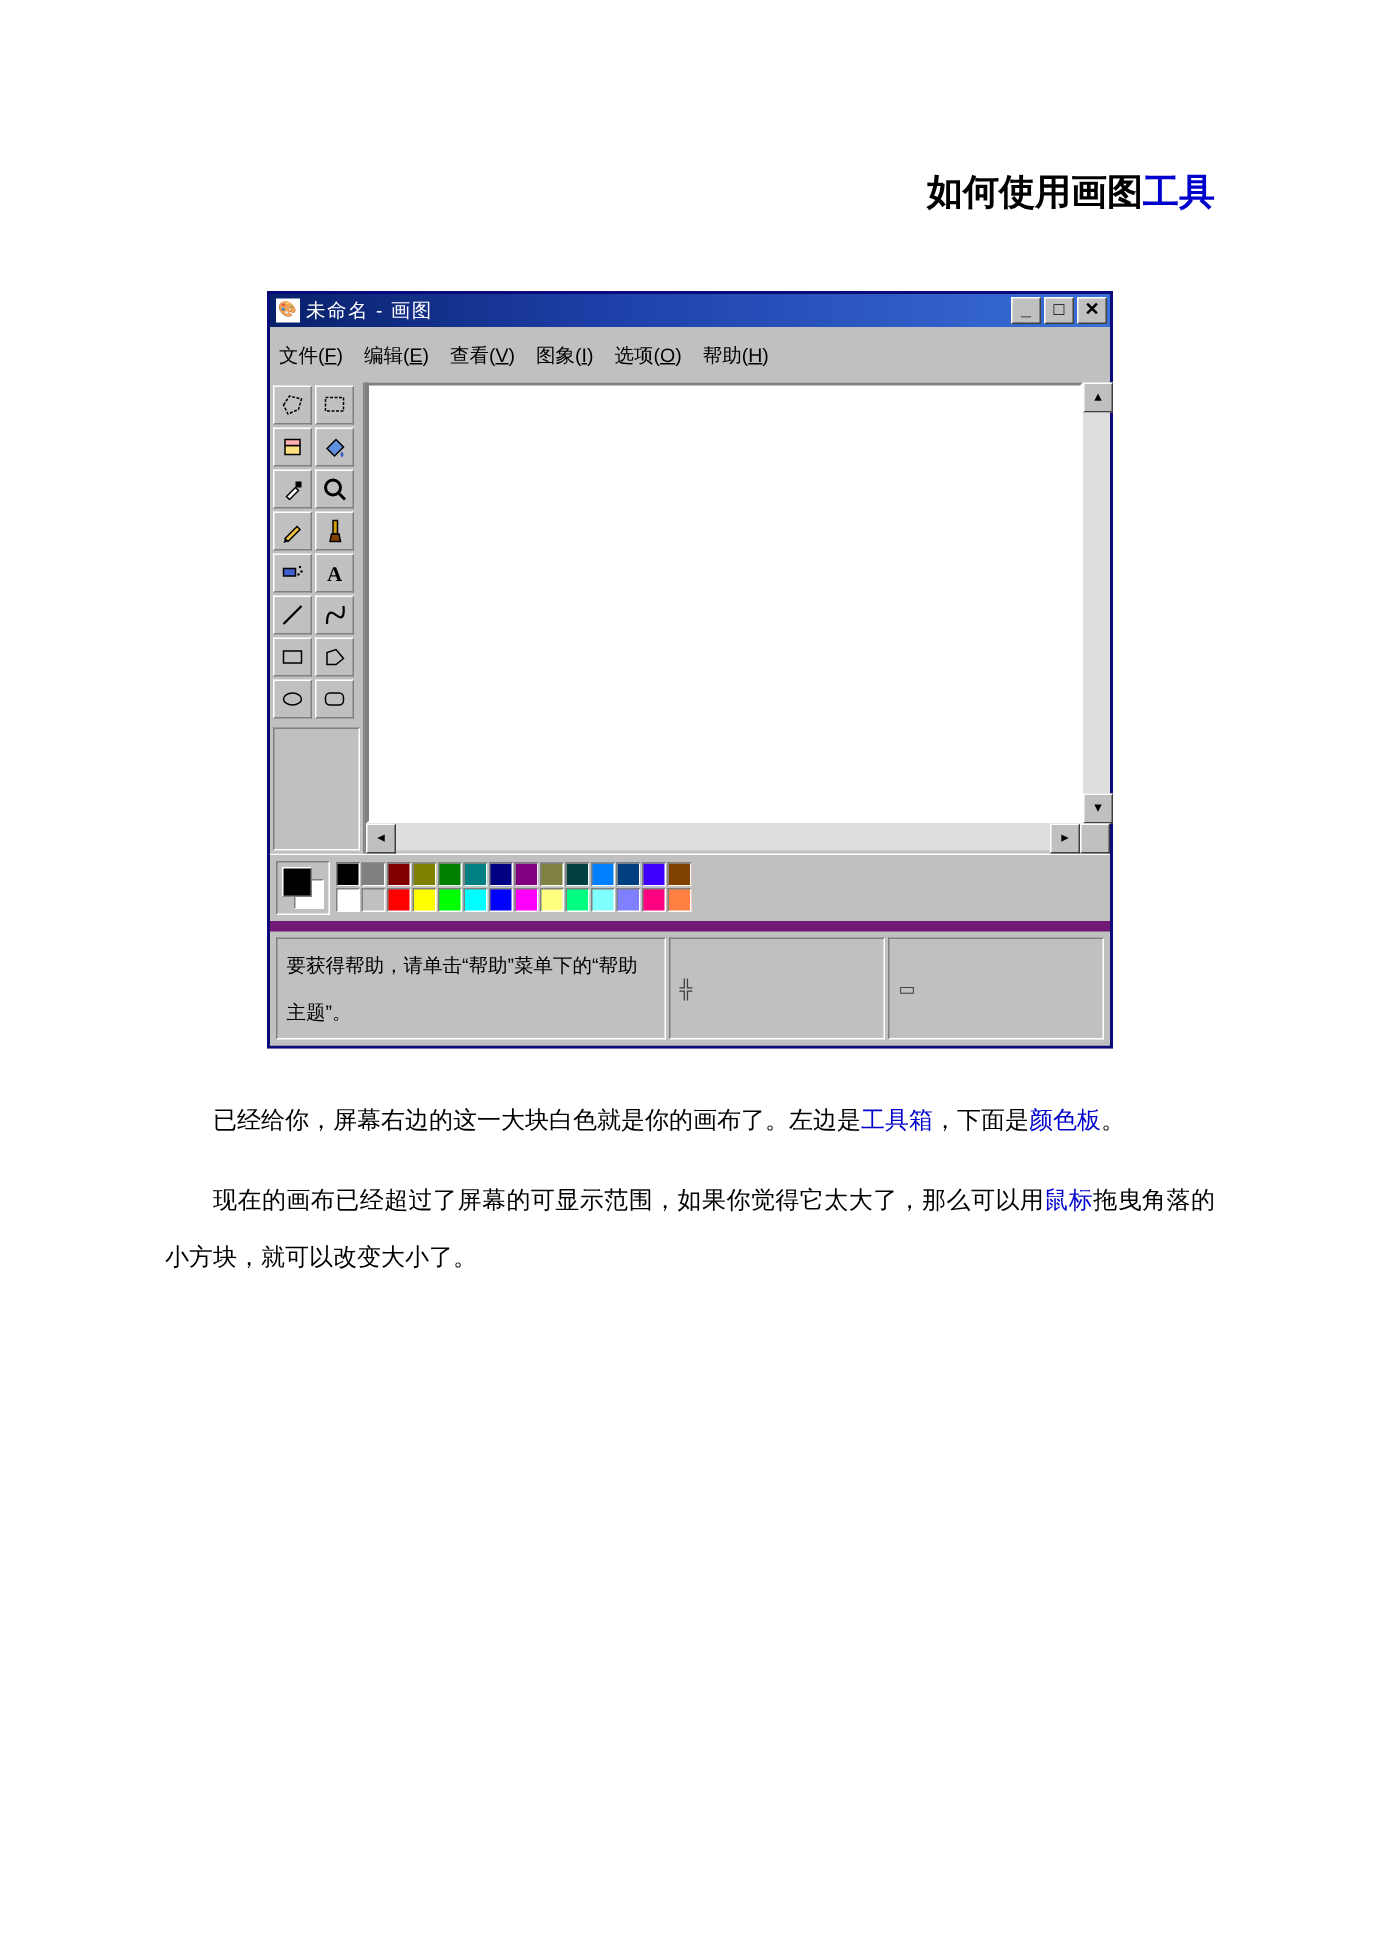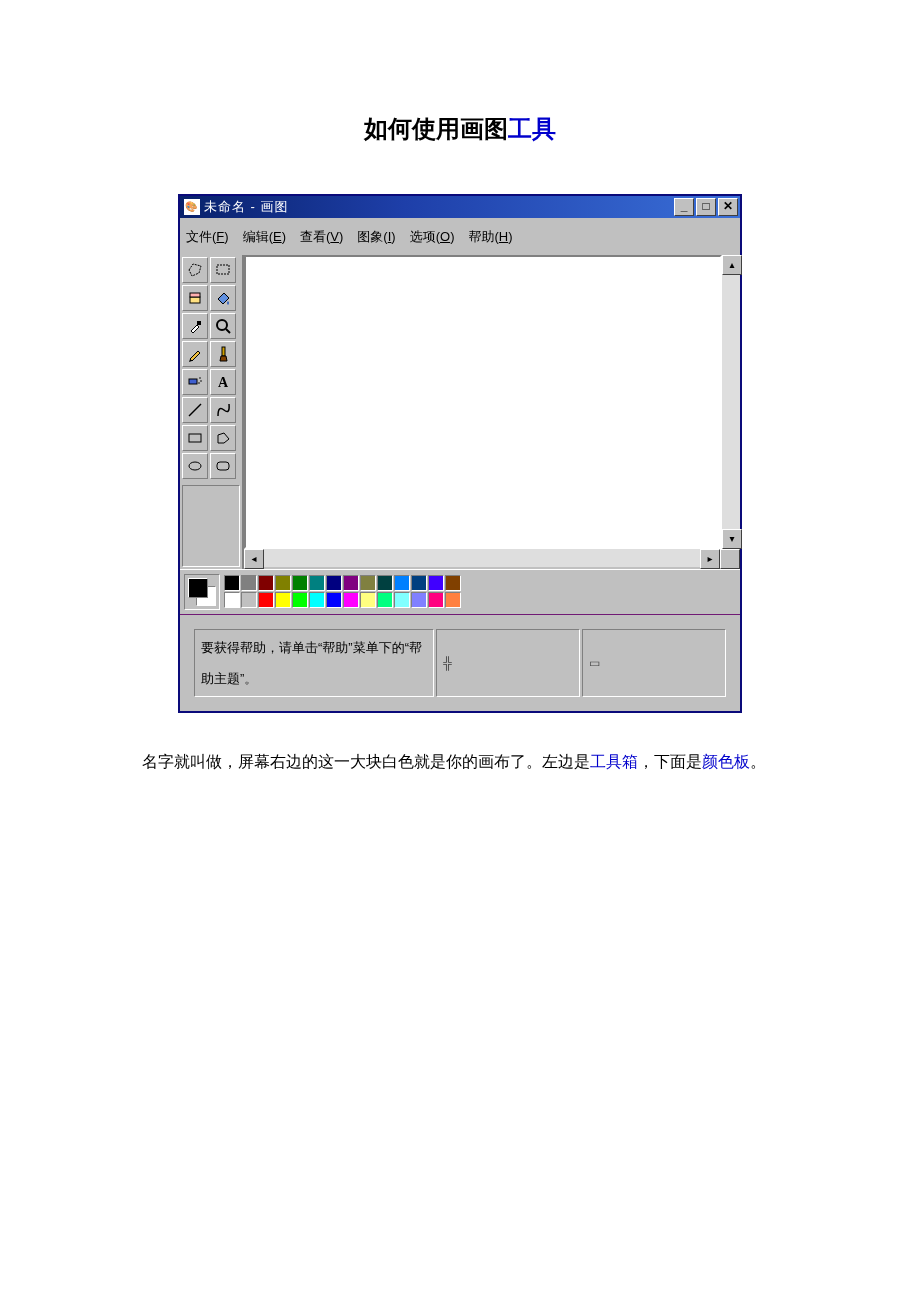--- a/index.html
+++ b/index.html
@@ -11,21 +11,21 @@
     color: #000;
     line-height: 2.4;
   }
   .page {
     width: 920px;
     min-height: 1302px;
     box-sizing: border-box;
     padding: 100px 110px 60px 110px;
   }
   .title {
-    text-align: center;
+    text-align: right;
     font-family: "SimHei", "黑体", sans-serif;
     font-size: 24px;
     font-weight: bold;
     margin-bottom: 36px;
   }
   .title .link { color: #0000cc; }
   .para {
     text-align: justify;
     text-justify: inter-ideograph;
     text-indent: 2em;
@@ -138,22 +138,22 @@
   .curfg { position:absolute; left:3px; top:3px; width:18px; height:18px; background:#000;
     border-top:1px solid #fff; border-left:1px solid #fff;
     border-right:1px solid #808080; border-bottom:1px solid #808080; }
   .palette { display:grid; grid-template-columns: repeat(14,16px); grid-template-rows: 16px 16px; gap:1px; }
   .swatch {
     border-top:1px solid #808080; border-left:1px solid #808080;
     border-right:1px solid #fff; border-bottom:1px solid #fff;
   }
 
   .statusbar {
-    display:flex; background:#c0c0c0; border-top:1px solid #701a75;
-    padding:14px; gap:2px;
+    display:flex; background:#c0c0c0; border-top:7px solid #701a75;
+    padding:4px; gap:2px;
   }
   .statuscell {
     border-top:1px solid #808080; border-left:1px solid #808080;
     border-right:1px solid #fff; border-bottom:1px solid #fff;
     padding:2px 6px; font-size:13px; background:#c0c0c0;
     display:flex; align-items:center;
   }
   .statuscell.main{ flex:1; }
   .statuscell.box { width:130px; justify-content:flex-start; }
   .tinyglyph { font-size:12px; color:#404040; }
@@ -357,18 +357,21 @@
             <span class="tinyglyph">╬</span>
           </div>
         <div class="statuscell box">
             <span class="tinyglyph">▭</span>
           </div>
       </div>
     </div>
   </div>
 
   <p class="para">
-    <span>名字就叫做，屏幕右边的这一大块白色就是你的画布了。左边是</span><span class="link">工具箱</span><span>，下面是</span><span class="link">颜色板</span><span>。</span>
+    <span>已经给你，屏幕右边的这一大块白色就是你的画布了。左边是</span><span class="link">工具箱</span><span>，下面是</span><span class="link">颜色板</span><span>。</span>
   </p>
 
+  <p class="para">
+    <span>现在的画布已经超过了屏幕的可显示范围，如果你觉得它太大了，那么可以用</span><span class="link">鼠标</span><span>拖曳角落的小方块，就可以改变大小了。</span>
+  </p>
 
 
 </div>
 
 </body></html>

